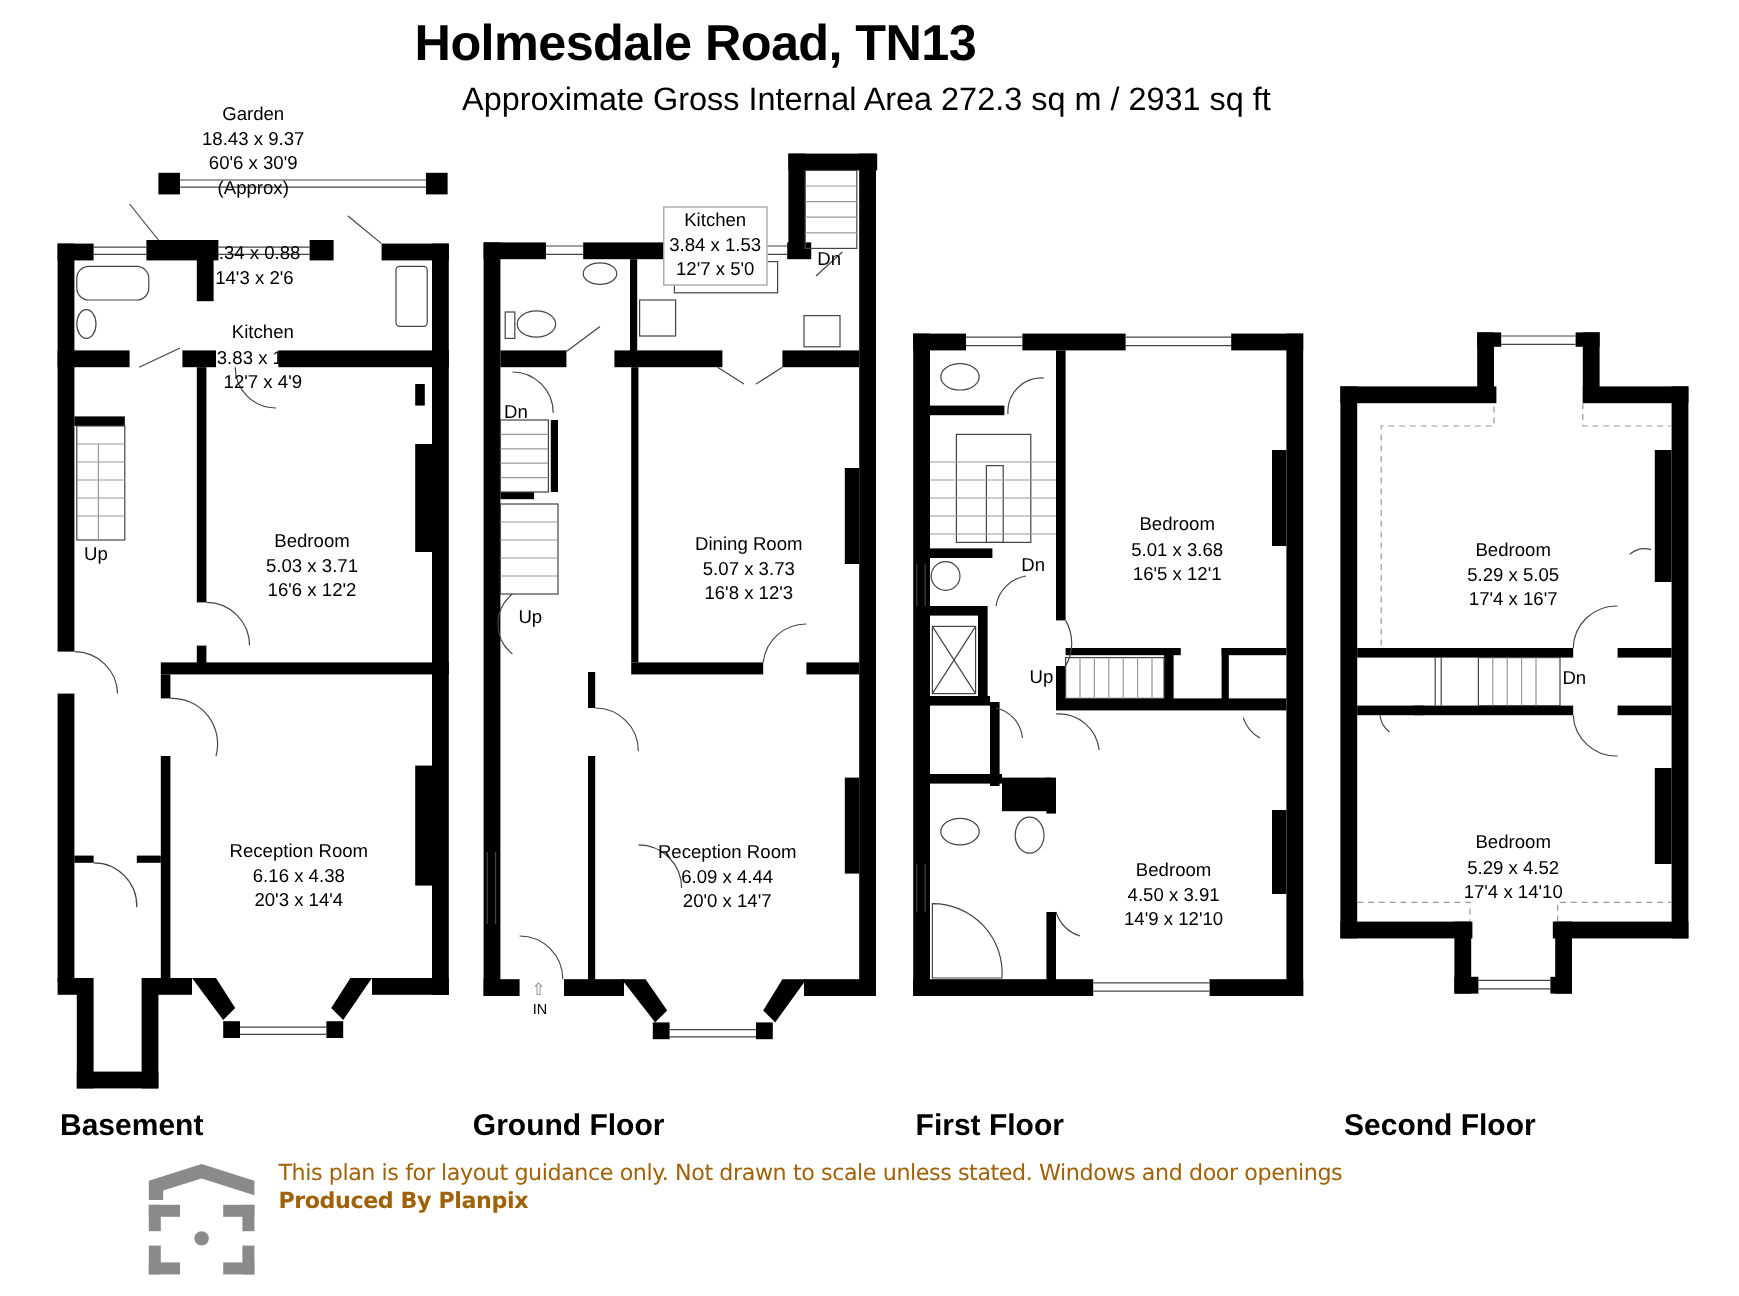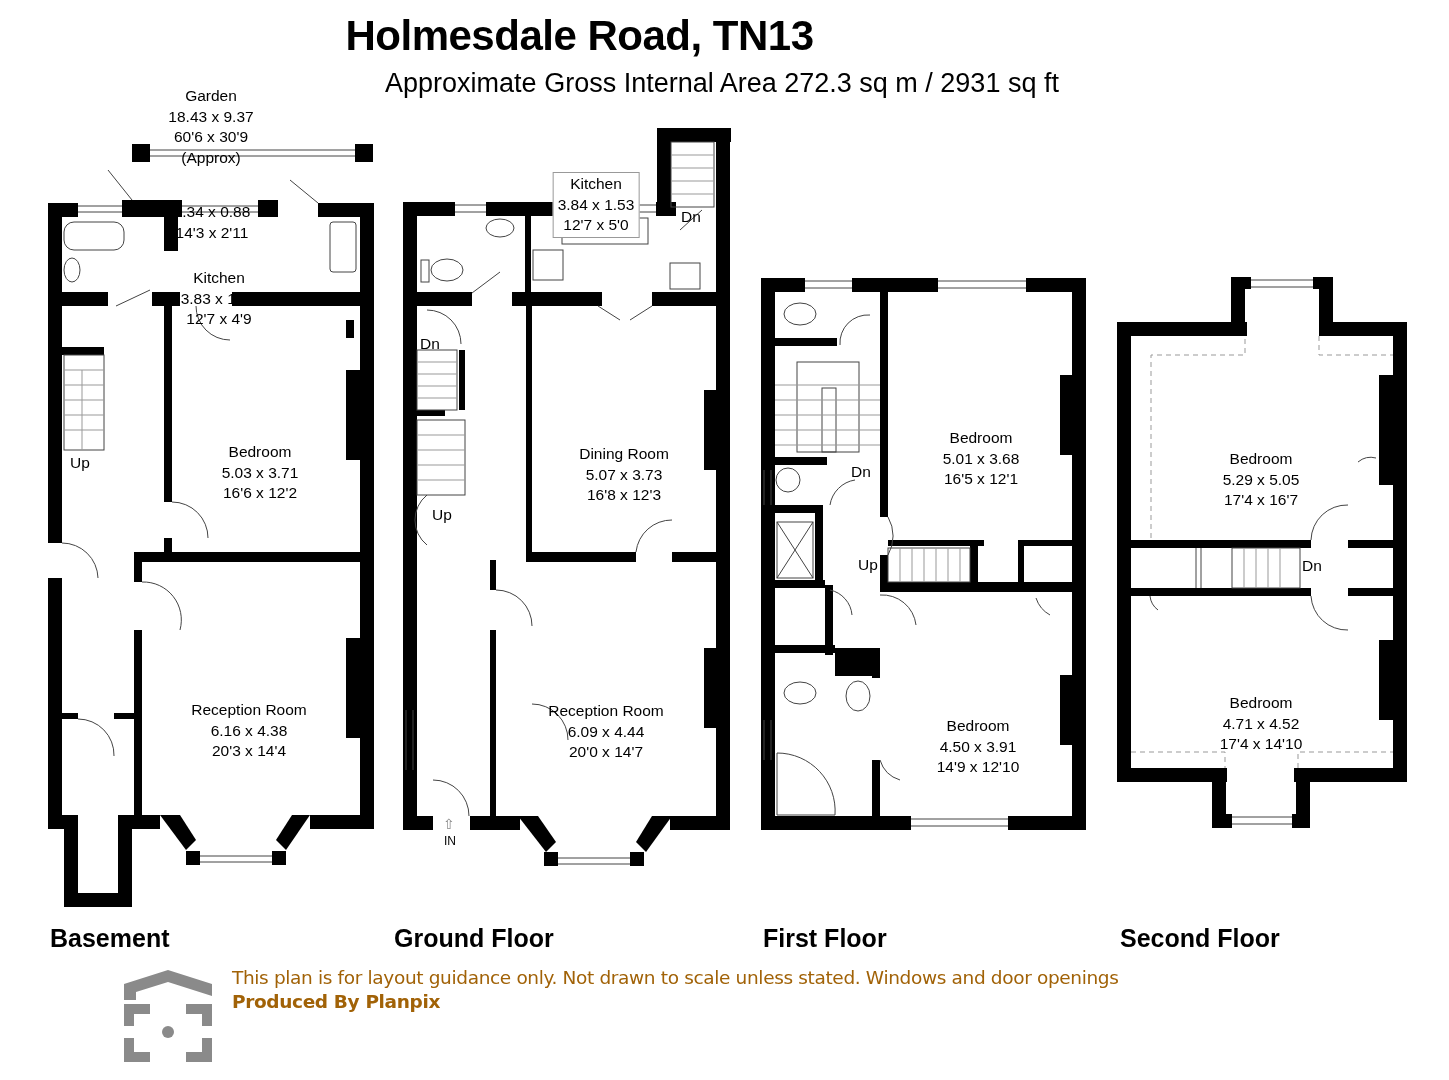--- a/index.html
+++ b/index.html
@@ -325,21 +325,21 @@
 
 <div class="lbl" style="left:211px;top:44px;">
   <span>Garden</span>
   <span>18.43 x 9.37</span>
   <span>60'6 x 30'9</span>
   <span>(Approx)</span>
 </div>
 
 <div class="lbl" style="left:212px;top:160px;">
   <span>4.34 x 0.88</span>
-  <span>14'3 x 2'11</span>
+  <span>14'3 x 2'6</span>
 </div>
 <div class="lbl" style="left:219px;top:226px;">
   <span>Kitchen</span>
   <span>3.83 x 1.44</span>
   <span>12'7 x 4'9</span>
 </div>
 <div class="lbl" style="left:260px;top:400px;">
   <span>Bedroom</span>
   <span>5.03 x 3.71</span>
   <span>16'6 x 12'2</span>
@@ -385,21 +385,21 @@
 <div class="tiny" style="left:851px;top:463px;">Dn</div>
 <div class="tiny" style="left:858px;top:556px;">Up</div>
 
 <div class="lbl" style="left:1261px;top:407px;">
   <span>Bedroom</span>
   <span>5.29 x 5.05</span>
   <span>17'4 x 16'7</span>
 </div>
 <div class="lbl" style="left:1261px;top:651px;">
   <span>Bedroom</span>
-  <span>4.71 x 4.52</span>
+  <span>5.29 x 4.52</span>
   <span>17'4 x 14'10</span>
 </div>
 <div class="tiny" style="left:1302px;top:557px;">Dn</div>
 
 <div class="floor-label" style="left:50px;">Basement</div>
 <div class="floor-label" style="left:394px;">Ground Floor</div>
 <div class="floor-label" style="left:763px;">First Floor</div>
 <div class="floor-label" style="left:1120px;">Second Floor</div>
 
 <svg class="logo" viewBox="0 0 92 94" xmlns="http://www.w3.org/2000/svg">

